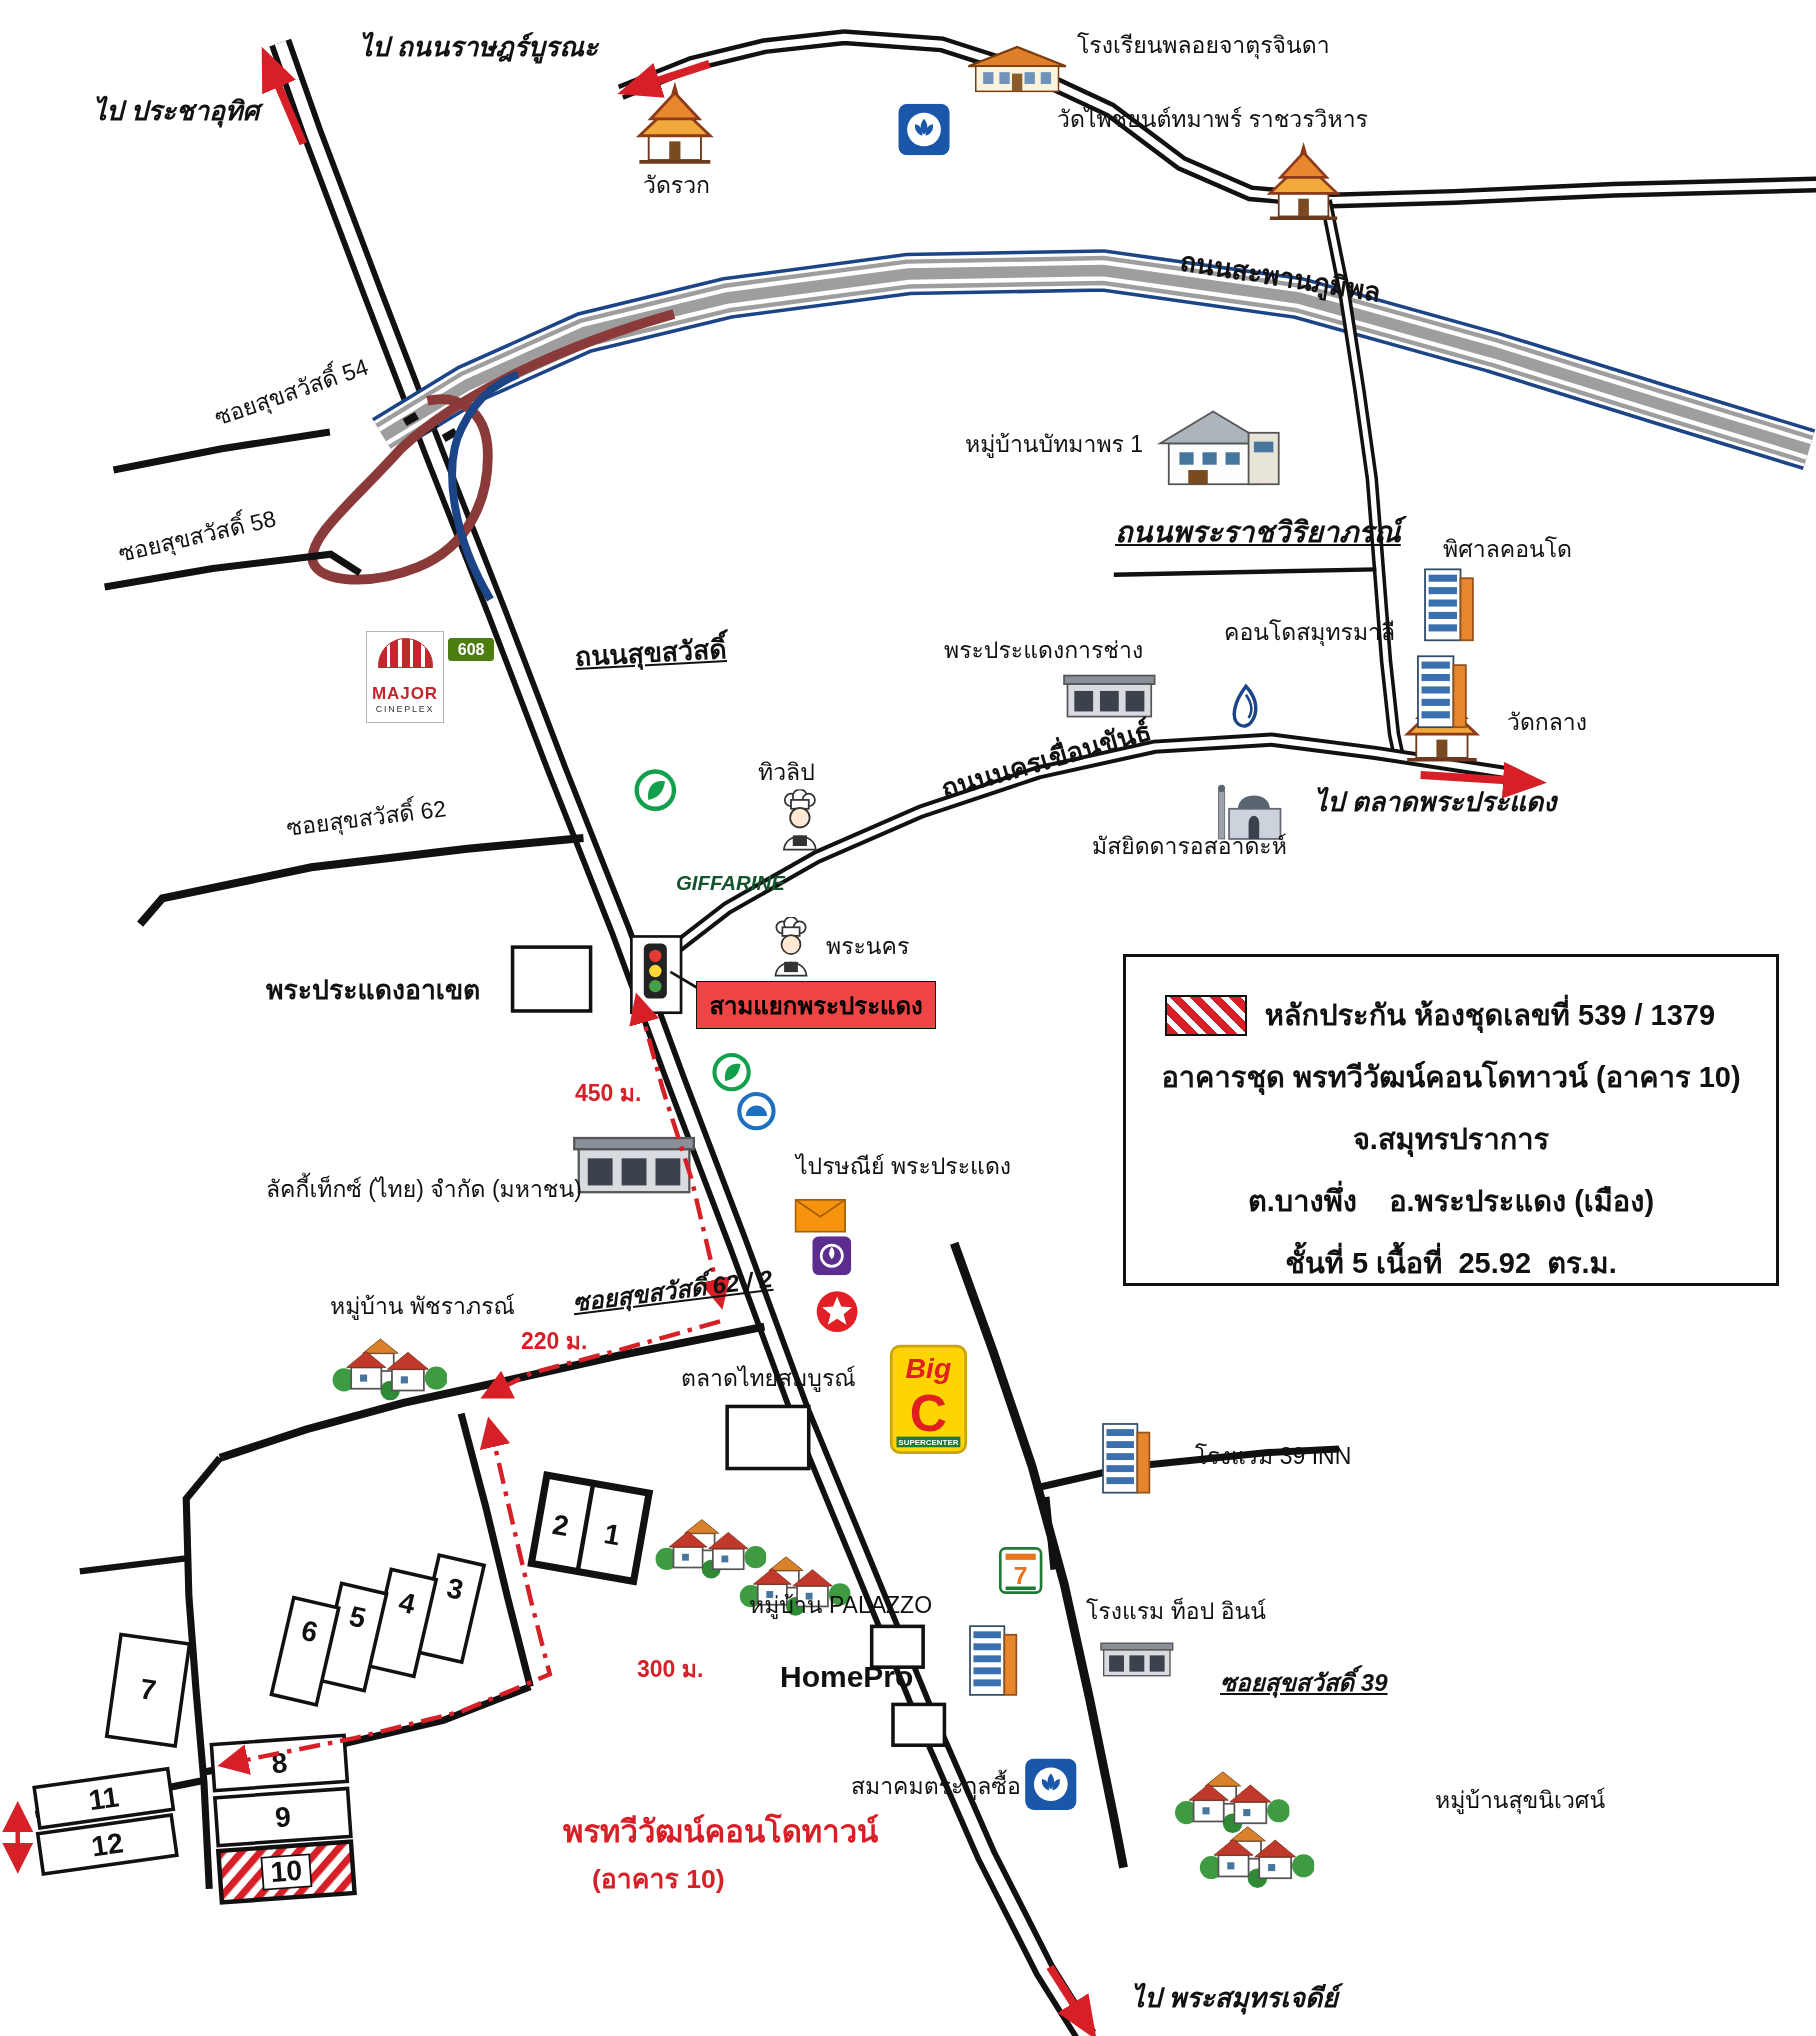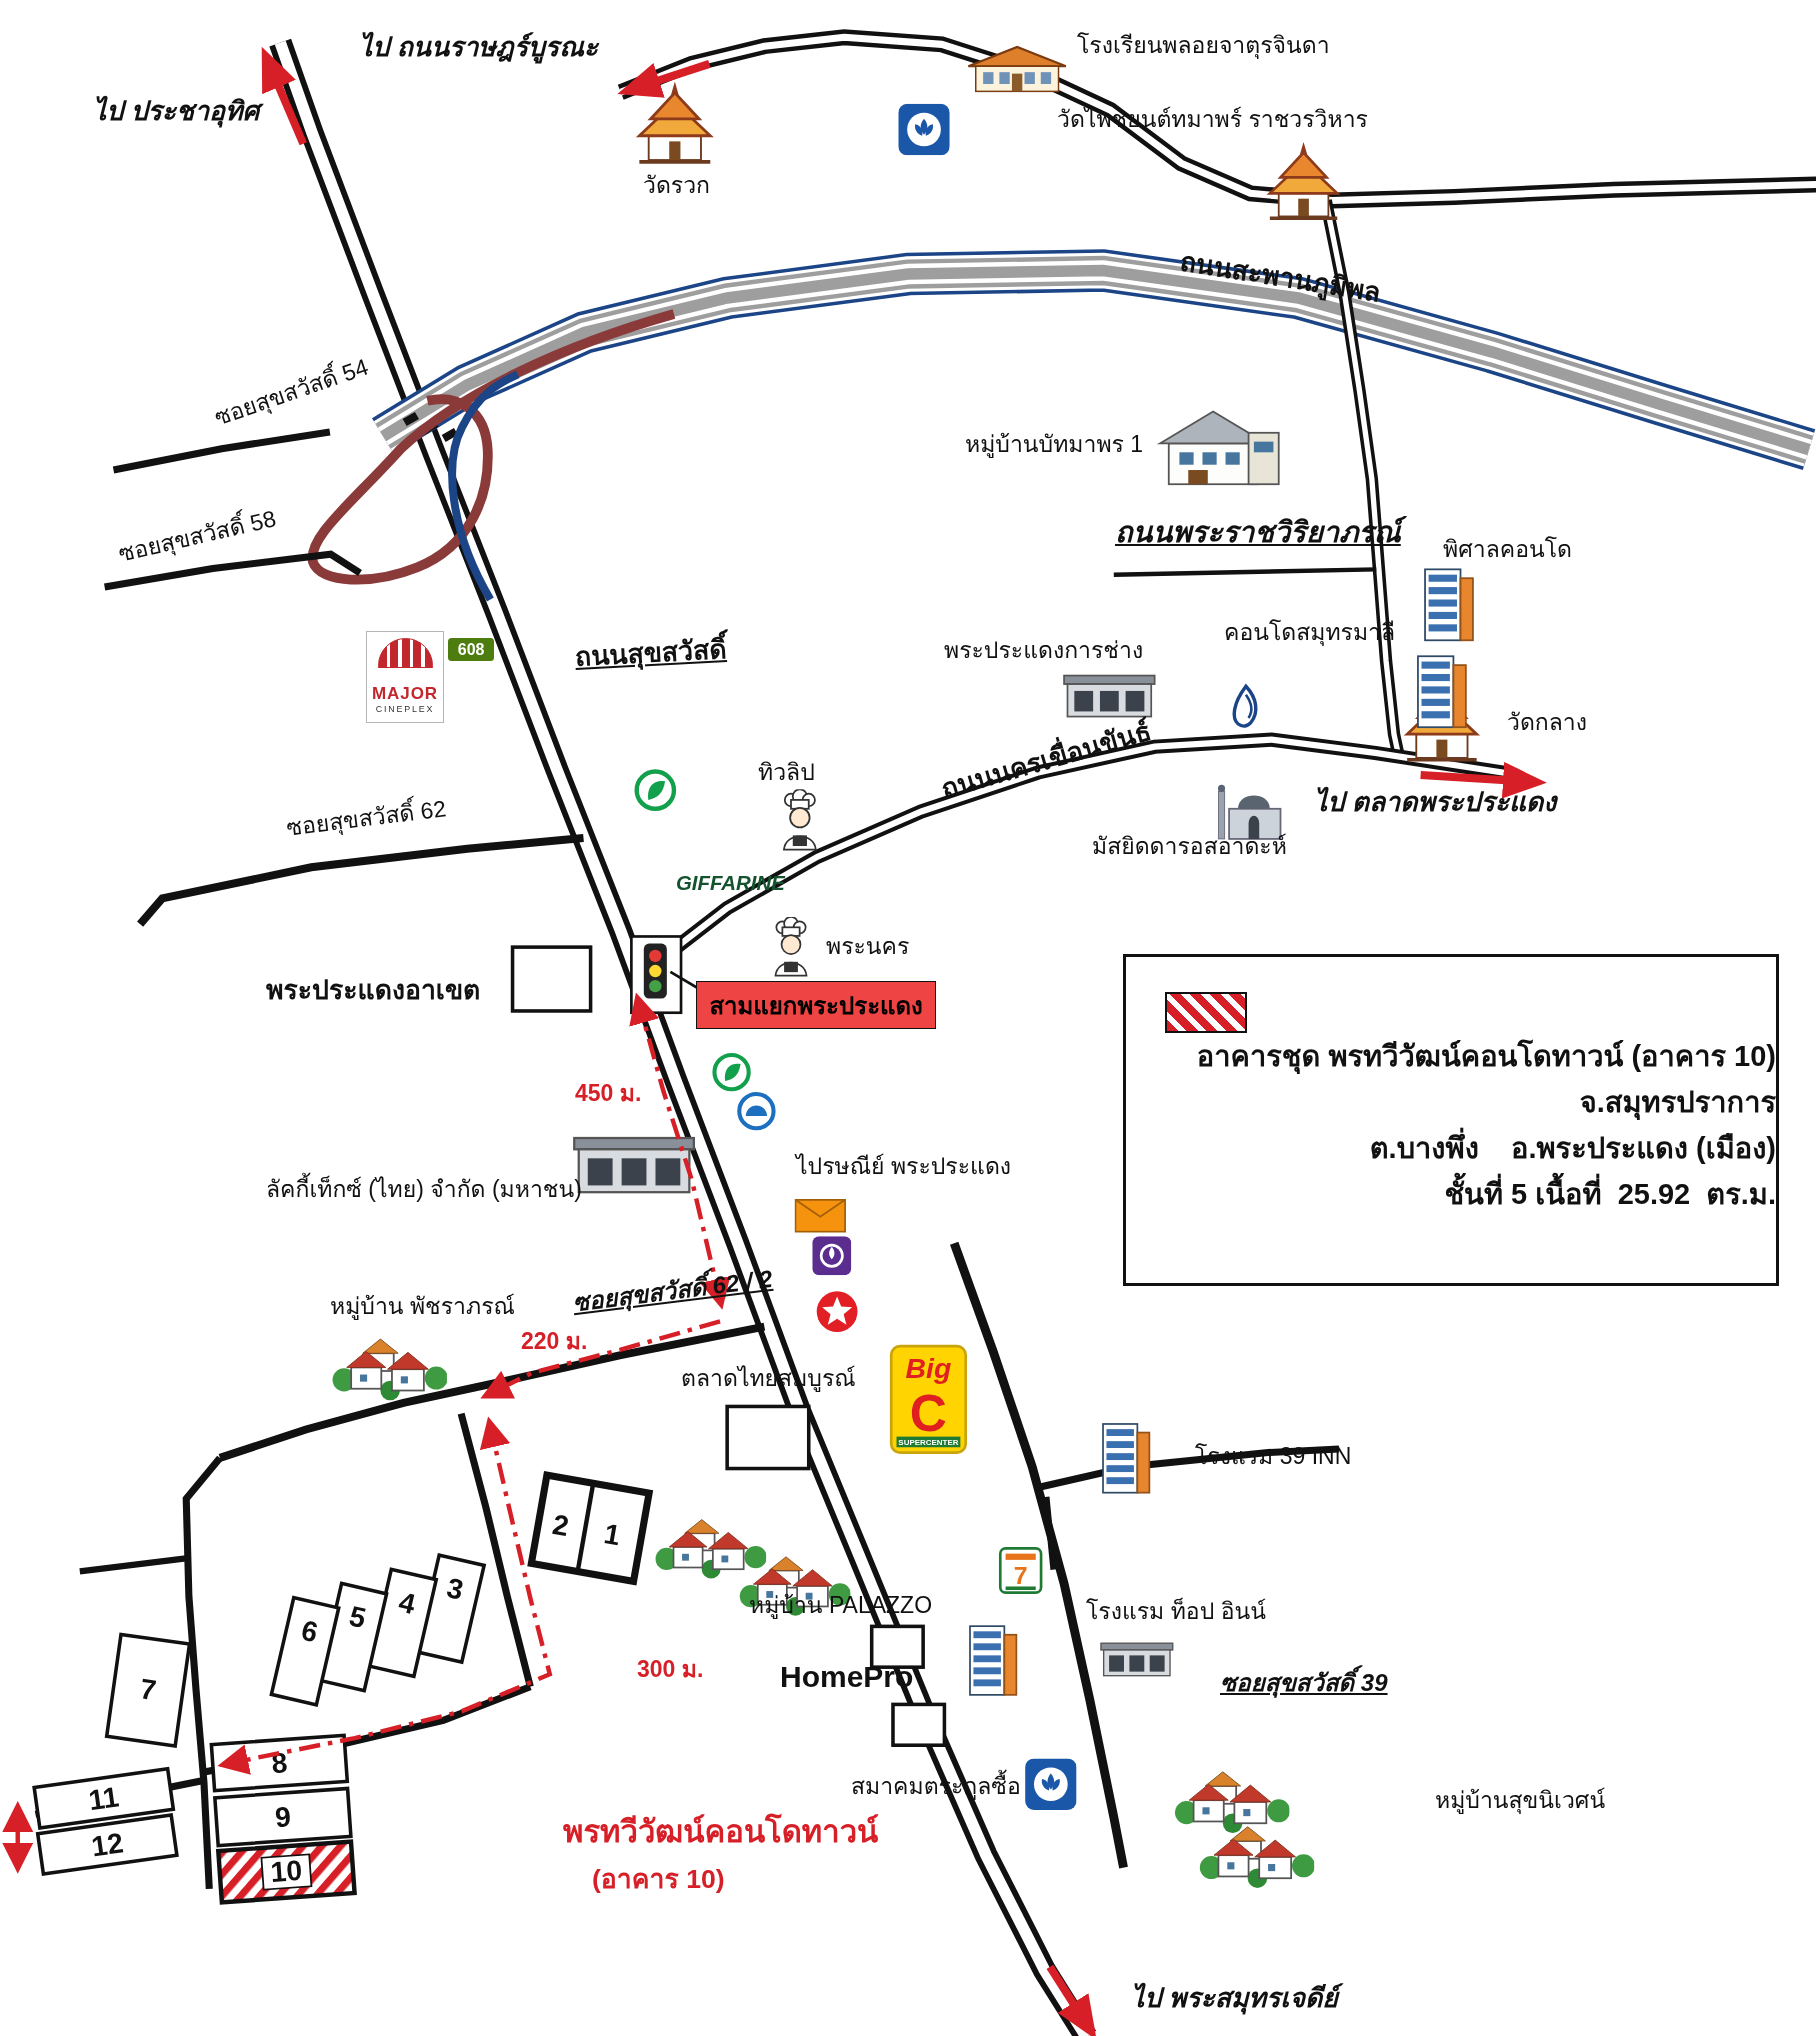--- a/index.html
+++ b/index.html
@@ -15,21 +15,21 @@
   .red{color:#d61f26}
   .teal{color:#14532d}
   .big{font-size:26.6px}
   .huge{font-size:31px}
   .samyaek{position:absolute;background:#ef4444;border:1.8px solid #111;font-weight:bold;font-size:24px;padding:3.5px 12.4px;white-space:nowrap}
   #legend{position:absolute;left:1123px;top:954px;width:656px;height:332px;border:3.5px solid #111;background:#fff}
   .leg-row{display:flex;align-items:center;margin:35px 0 0 39px}
   .swatch{display:inline-block;width:82px;height:41px;border:2.7px solid #111;
           background:repeating-linear-gradient(45deg,#d61f26 0 8px,#fff 8px 14px);flex:0 0 auto}
   .leg-line{font-weight:bold;font-size:29px;color:#111}
-  .leg-c{text-align:right;}
+  .leg-c{text-align:center;margin-top:16px}
   .pre{white-space:pre}
   .leg-row .leg-line{margin-left:17.7px}
   .major{position:absolute;left:366px;top:631px;width:78px;height:92px;background:#fff;border:1.8px solid #b5b5b5;text-align:center;padding-top:6.2px}
   .major-arc{width:55px;height:30px;margin:0 auto;background:repeating-linear-gradient(90deg,#c1272d 0 8px,#fff 8px 11.5px);border:1.8px solid #c1272d;border-radius:28px 28px 0 0}
   .major-t1{color:#c1272d;font-weight:bold;font-size:17px;margin-top:16px;letter-spacing:0.9px}
   .major-t2{color:#333;font-size:8.9px;letter-spacing:1.8px}
   .badge608{position:absolute;left:448px;top:638px;background:#4d7c0f;color:#fff;font-weight:bold;font-size:16px;padding:2.7px 9.8px;border-radius:3.5px}
 </style>
 </head>
 <body>
@@ -370,20 +370,21 @@
 <div class="major">
   <div class="major-arc"></div>
   <div class="major-t1">MAJOR</div>
   <div class="major-t2">CINEPLEX</div>
 </div>
 <div class="badge608">608</div>
 
 <div id="legend">
   <div class="leg-row">
     <span class="swatch"></span>
+    <span class="leg-line">หลักประกัน ห้องชุดเลขที่ 539 / 1379</span>
   </div>
   <div class="leg-line leg-c">อาคารชุด พรทวีวัฒน์คอนโดทาวน์ (อาคาร 10)</div>
   <div class="leg-line leg-c">จ.สมุทรปราการ</div>
   <div class="leg-line leg-c pre">ต.บางพึ่ง    อ.พระประแดง (เมือง)</div>
   <div class="leg-line leg-c pre">ชั้นที่ 5 เนื้อที่  25.92  ตร.ม.</div>
 </div>
 
 </div>
 
 

